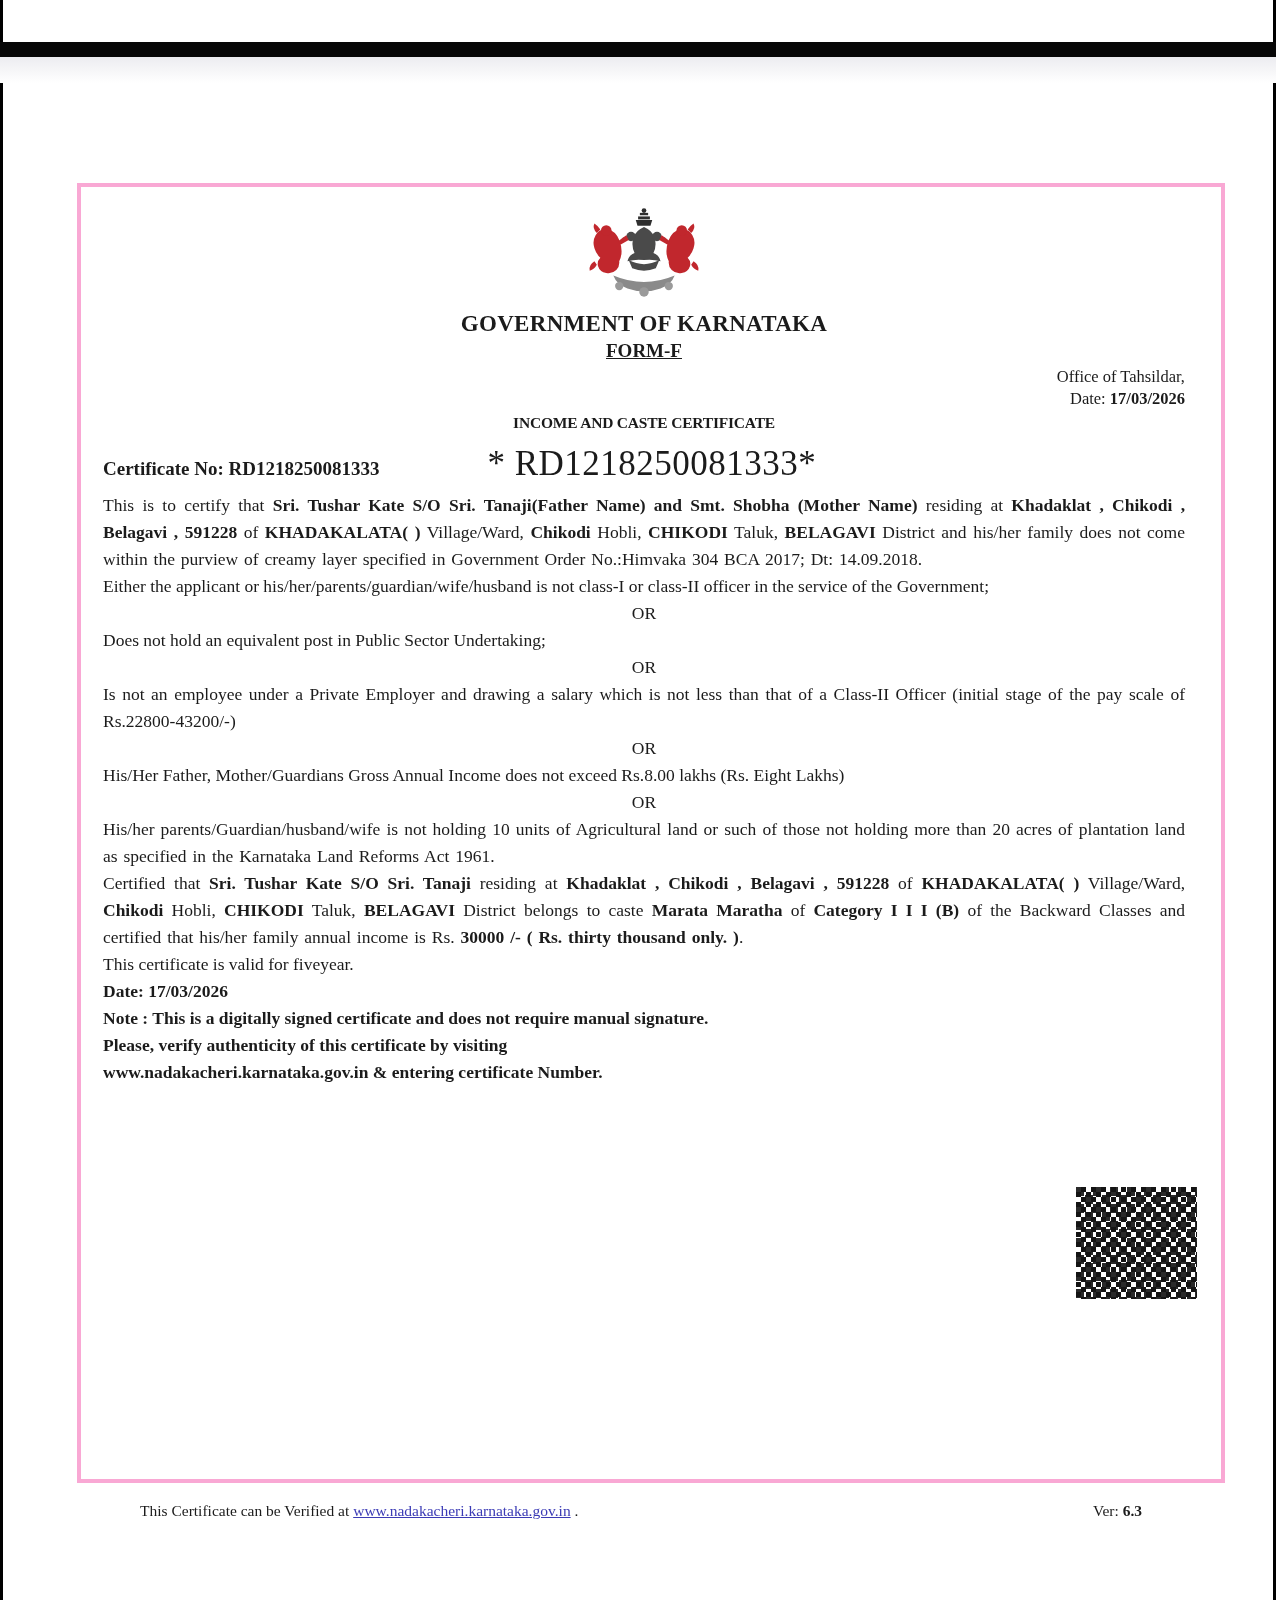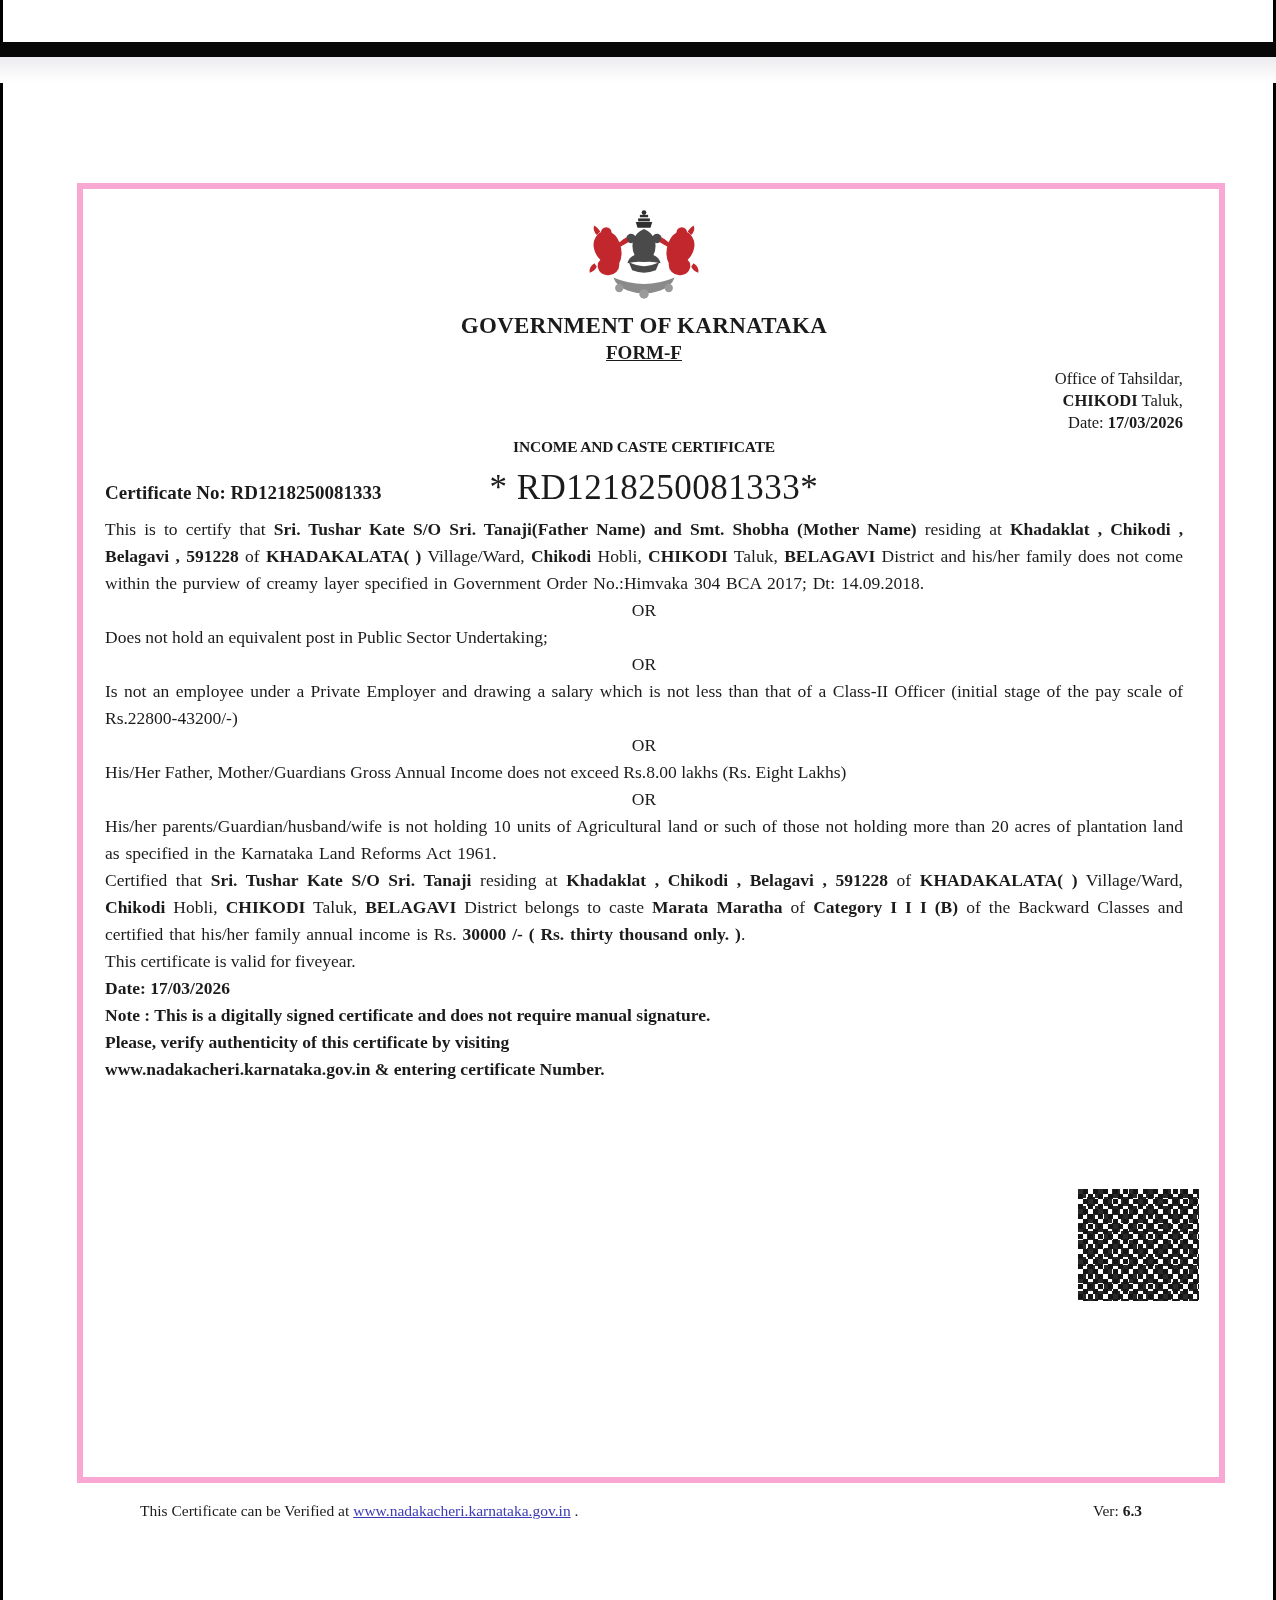--- a/index.html
+++ b/index.html
@@ -15,21 +15,21 @@
   .edge { position:absolute; top:0; bottom:0; width:3px; background:#000; }
   .edge.left { left:0; }
   .edge.right { right:0; }
   .topbar { position:absolute; top:42px; left:0; right:0; height:15px; background:#070707; }
   .topbar-shadow { position:absolute; top:57px; left:0; right:0; height:26px;
     background:linear-gradient(#ececf0, #ffffff); }
 
   .cert-box {
     position:absolute; left:77px; top:183px;
     width:1148px; height:1300px;
-    border:6px solid #f9a8d4;
+    border:4px solid #f9a8d4;
     padding:18px 36px 0 22px;
   }
 
   .emblem { display:block; margin:0 auto; width:118px; height:96px; }
 
   .gov-line1 { text-align:center; font-weight:bold; font-size:23px; margin-top:10px; letter-spacing:0.3px; }
   .gov-line2 { text-align:center; font-weight:bold; font-size:21px; margin-top:3px; }
   .form-f    { text-align:center; font-weight:bold; font-size:19px; margin-top:3px; }
   .form-f span { text-decoration:underline; }
 
@@ -121,33 +121,33 @@
         <circle cx="142" cy="136" r="7" fill="#9a9a9a"></circle>
         <circle cx="100" cy="146" r="8" fill="#9a9a9a"></circle>
       </g>
     </svg>
 
     <div class="gov-line1">GOVERNMENT OF KARNATAKA</div>
     <div class="form-f"><span>FORM-F</span></div>
 
     <div class="office-block">
       <div>Office of Tahsildar,</div>
-      <div><span class="b">CHIKODI</span><span> Taluk,</span></div>
       <div><span>Date: </span><span class="b">17/03/2026</span></div>
     </div>
 
     <div class="doc-title">INCOME AND CASTE CERTIFICATE</div>
 
     <div class="cert-line">
       <span class="cert-label">Certificate No: RD1218250081333</span>
       <span class="cert-big">* RD1218250081333*</span>
     </div>
 
     <div class="body-text">
       <p class="just"><span>This is to certify that  </span><b>Sri.  Tushar Kate</b><span>  </span><b>S/O  Sri.  Tanaji</b><b>(Father Name)  and  </b><b>Smt.  Shobha</b><span>  </span><b>(Mother Name)</b><span> residing  at </span><b>Khadaklat , Chikodi , Belagavi , 591228</b><span>  of  </span><b>KHADAKALATA( )</b><span>  Village/Ward,  </span><b>Chikodi</b><span>  Hobli, </span><b>CHIKODI</b><span>  Taluk, </span><b>BELAGAVI</b><span>  District  and his/her family does not come within the purview of creamy layer specified in Government Order No.:Himvaka 304 BCA 2017; Dt: 14.09.2018.</span></p>
+      <p>Either the applicant or his/her/parents/guardian/wife/husband is not class-I or class-II officer in the service of the Government;</p>
       <p class="or-line">OR</p>
       <p>Does not hold an equivalent post in Public Sector Undertaking;</p>
       <p class="or-line">OR</p>
       <p class="just">Is not an employee under a Private Employer and drawing a salary which is not less than that of a Class-II Officer (initial stage of the pay scale of Rs.22800-43200/-)</p>
       <p class="or-line">OR</p>
       <p>His/Her Father, Mother/Guardians Gross Annual Income does not exceed Rs.8.00 lakhs (Rs. Eight Lakhs)</p>
       <p class="or-line">OR</p>
       <p class="just">His/her parents/Guardian/husband/wife is not holding 10 units of Agricultural land or such of those not holding more than 20 acres of plantation land as specified in the Karnataka Land Reforms Act 1961.</p>
       <p class="just"><span>Certified that  </span><b>Sri.  Tushar Kate</b><span>  </span><b>S/O  Sri.  Tanaji</b><span> residing at </span><b>Khadaklat , Chikodi , Belagavi , 591228</b><span> of </span><b>KHADAKALATA( )</b><span>  Village/Ward,  </span><b>Chikodi</b><span>  Hobli, </span><b>CHIKODI</b><span>  Taluk, </span><b>BELAGAVI</b><span>  District  belongs  to  caste </span><b>Marata Maratha</b><span>  of  </span><b>Category I I I (B)</b><span>  of the Backward Classes and certified that his/her family annual income is Rs. </span><b>30000 /- (  Rs. thirty thousand only.  )</b><span>.</span></p>
       <p class="valid-line">This certificate is valid for fiveyear.</p>

